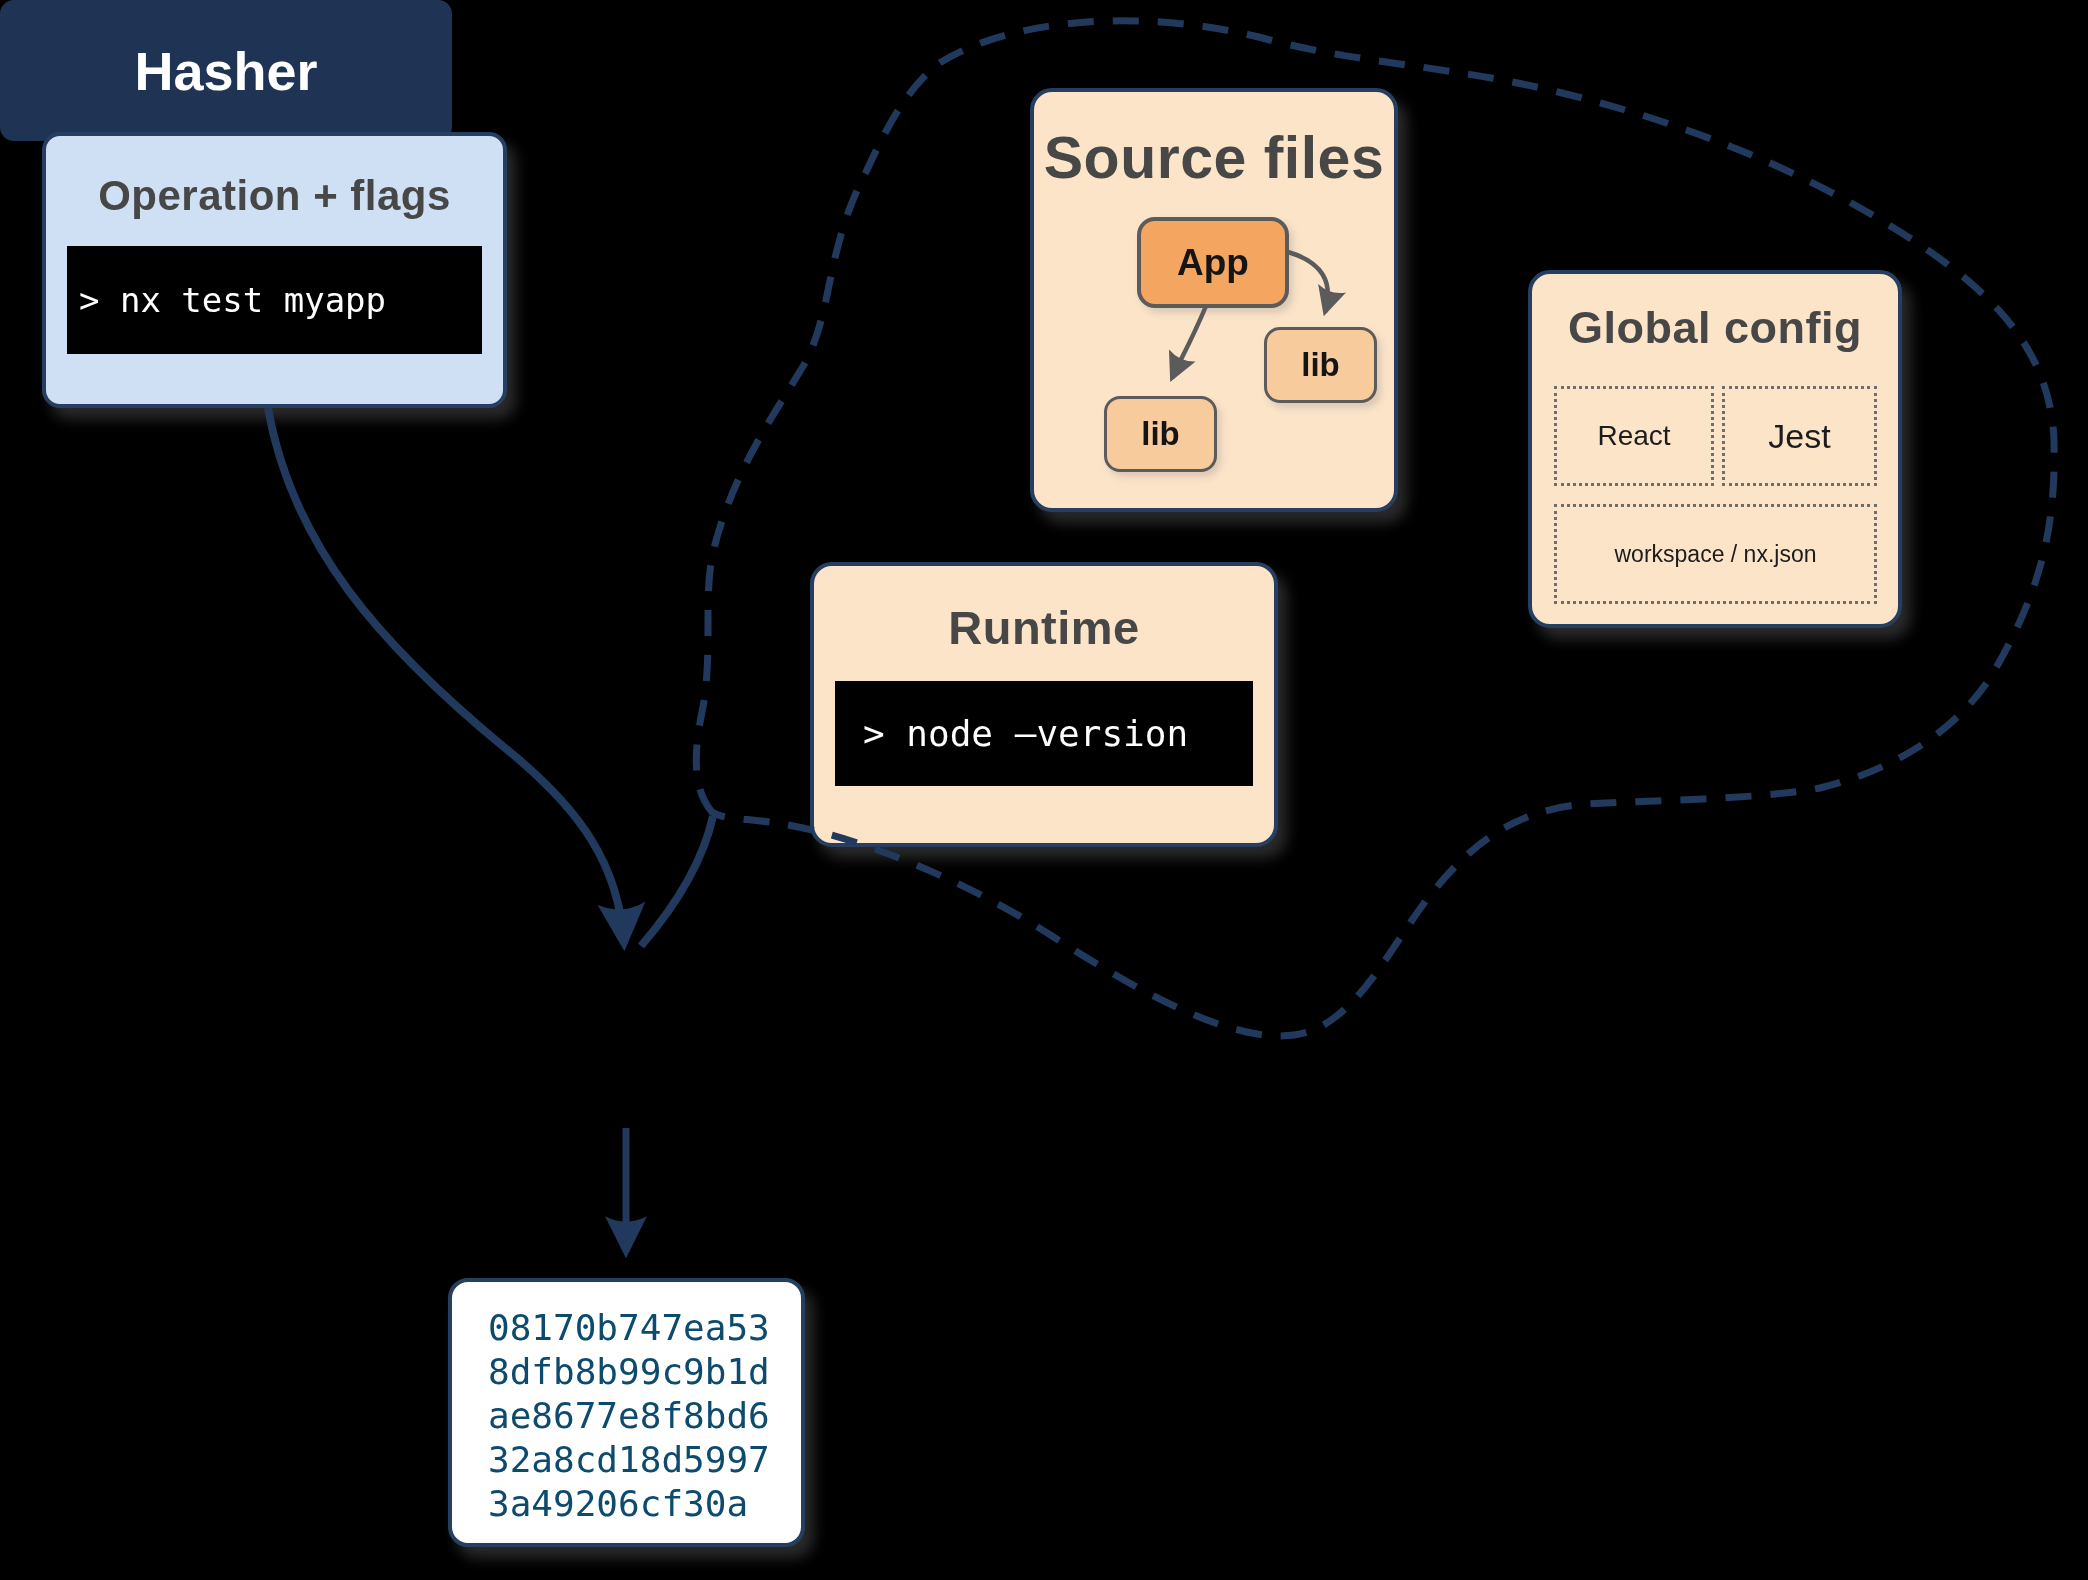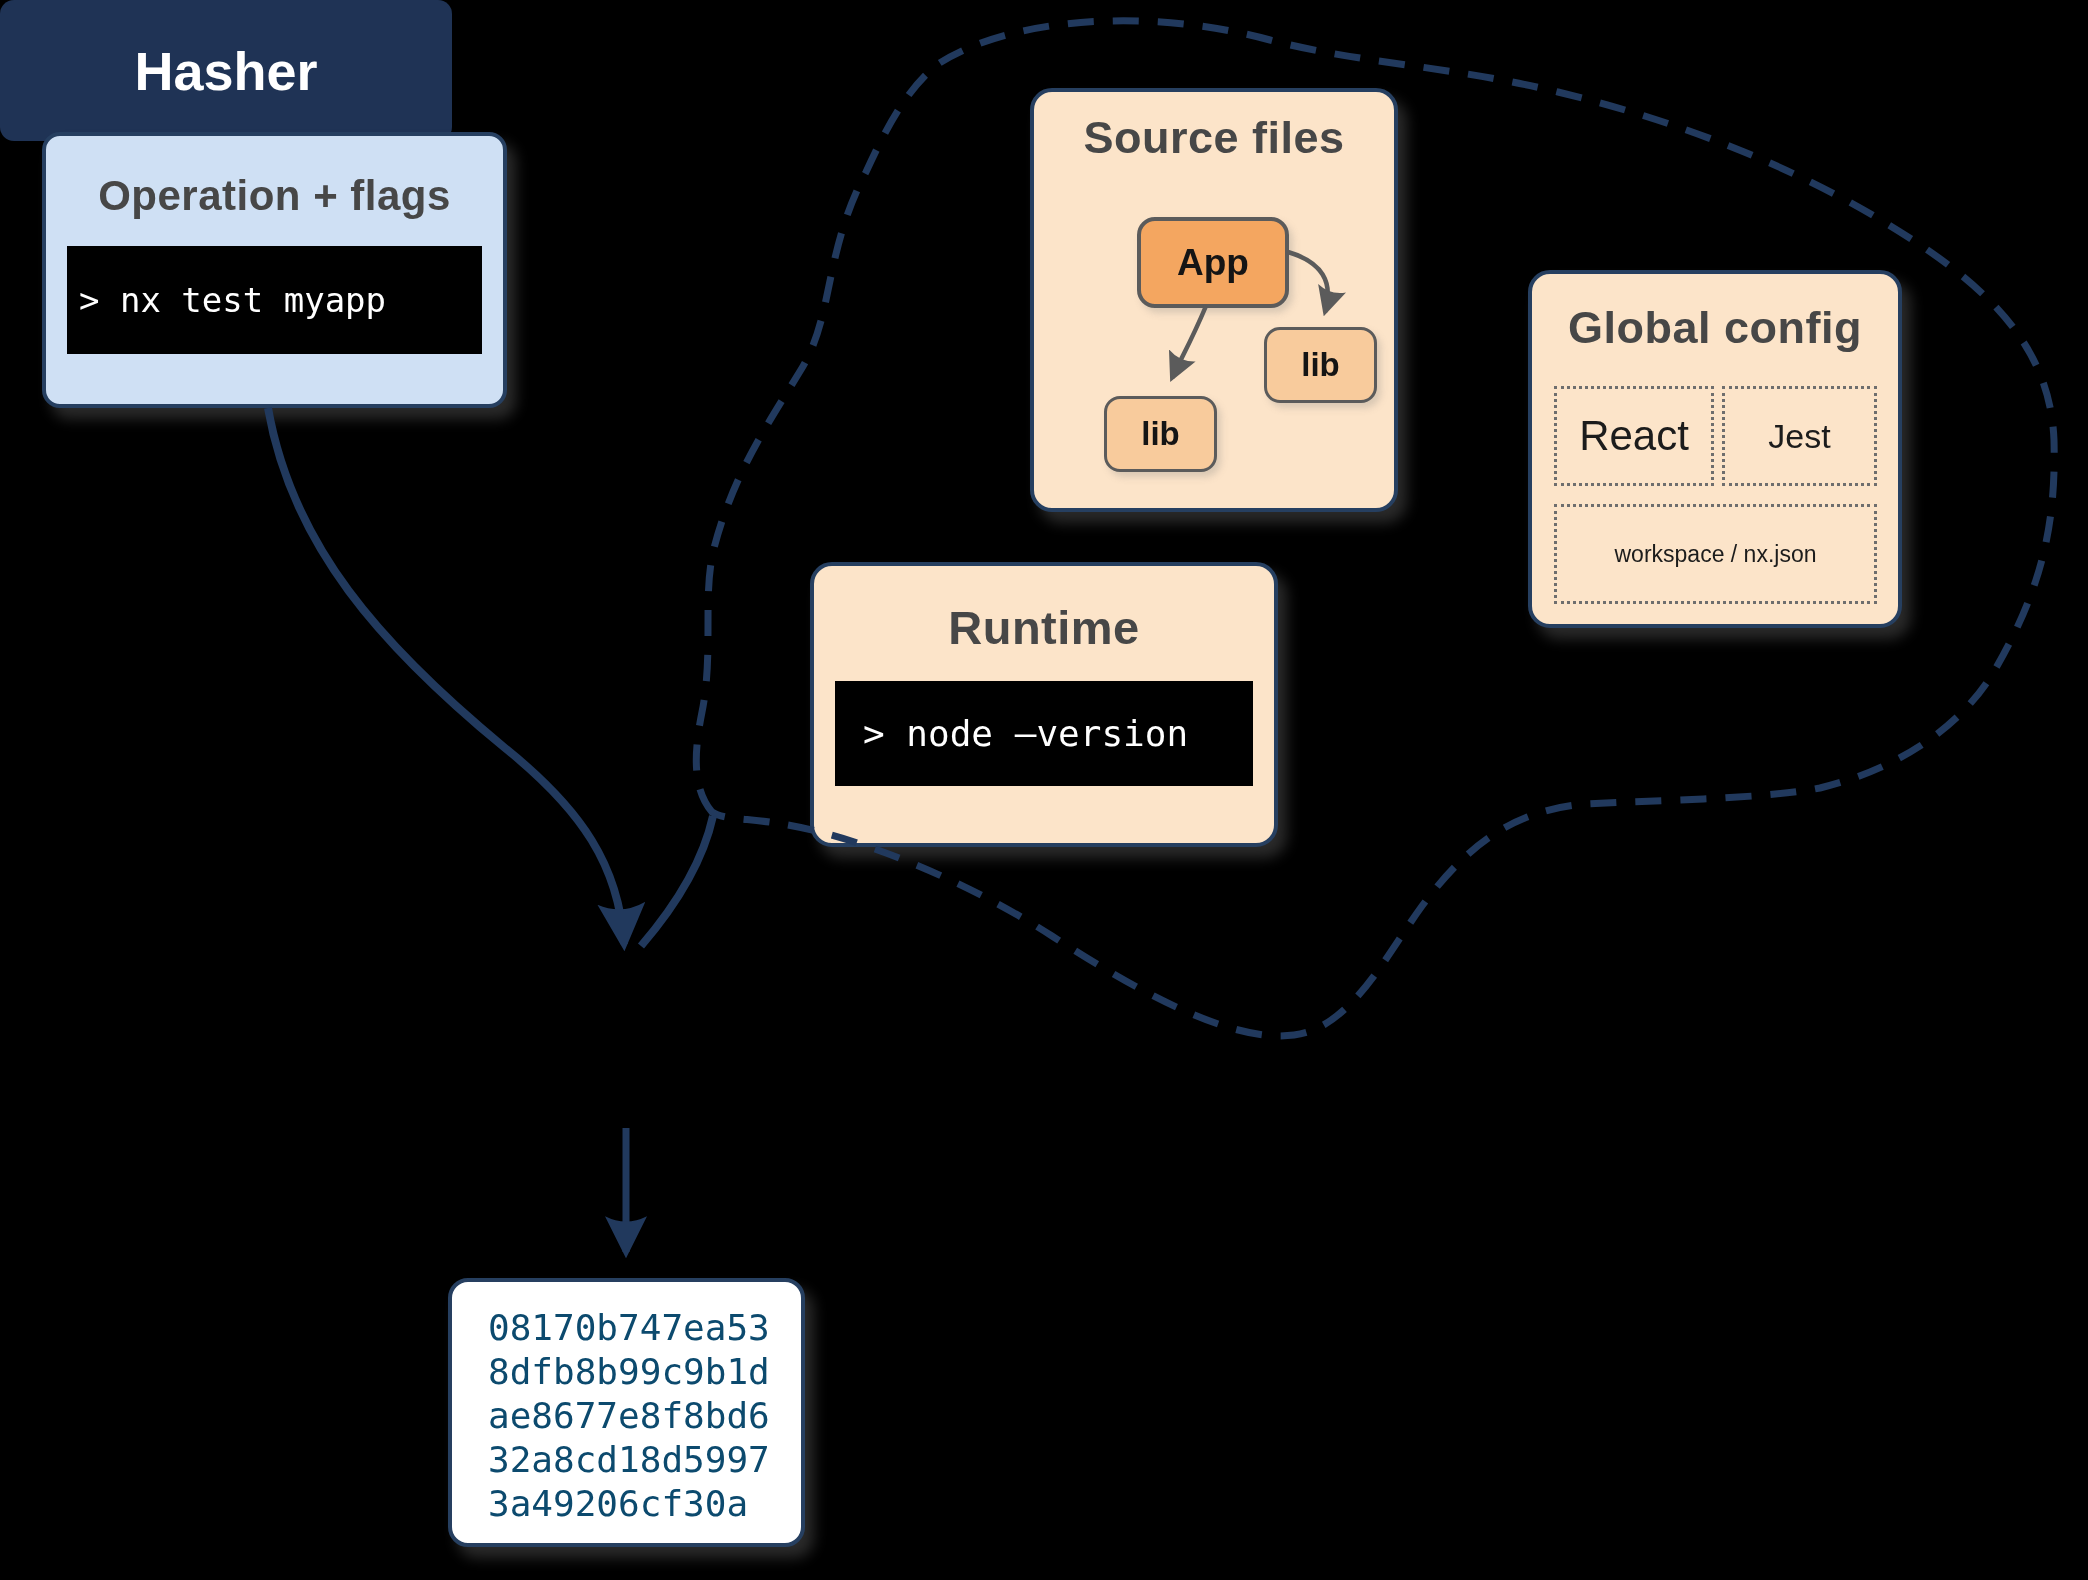--- a/index.html
+++ b/index.html
@@ -40,42 +40,42 @@
     white-space:pre;
   }
 
   
   #box-operation{left:42px;top:132px;width:465px;height:276px;background:var(--lightblue);border-radius:18px;}
   #box-operation .title{margin-top:36px;font-size:42px;}
   #box-operation .terminal{margin:26px auto 0;width:415px;height:108px;font-size:34px;padding-left:12px;}
 
   
   #box-source{left:1030px;top:88px;width:368px;height:424px;background:var(--peach);border-radius:22px;}
-  #box-source .title{margin-top:20px;font-size:45px;}
+  #box-source .title{margin-top:32px;font-size:59px;}
   .node{
     position:absolute;
     border:4px solid var(--gray);
     display:flex;align-items:center;justify-content:center;
     font-weight:bold;color:#151515;
     box-shadow:4px 5px 7px rgba(120,120,120,0.25);
   }
   #node-app{left:103px;top:125px;width:152px;height:91px;background:var(--app-orange);border-radius:18px;font-size:37px;}
   #node-lib-right{left:230px;top:235px;width:113px;height:76px;background:var(--lib-orange);border-radius:16px;font-size:33px;border-width:3.5px;}
   #node-lib-left{left:70px;top:304px;width:113px;height:76px;background:var(--lib-orange);border-radius:16px;font-size:33px;border-width:3.5px;}
 
   
   #box-global{left:1528px;top:270px;width:374px;height:358px;background:var(--peach);border-radius:22px;}
   #box-global .title{margin-top:28px;font-size:45px;}
   .dotted{
     position:absolute;
     border:3px dotted #6e6e6e;
     display:flex;align-items:center;justify-content:center;
     color:#1c1c1c;
   }
-  #cfg-react{left:22px;top:112px;width:160px;height:100px;font-size:42px;align-items:center;}
+  #cfg-react{left:22px;top:112px;width:160px;height:100px;font-size:28px;align-items:center;}
   #cfg-jest{left:190px;top:112px;width:155px;height:100px;font-size:34px;}
   #cfg-workspace{left:22px;top:230px;width:323px;height:100px;font-size:23px;}
 
   
   #box-runtime{left:810px;top:562px;width:468px;height:285px;background:var(--peach);border-radius:22px;}
   #box-runtime .title{margin-top:34px;font-size:47px;}
   #box-runtime .terminal{margin:26px auto 0;width:418px;height:105px;font-size:36px;padding-left:28px;}
 
   
   #box-hasher{left:400px;top:986px;width:452px;height:141px;background:var(--hasher-bg);border-radius:14px;

